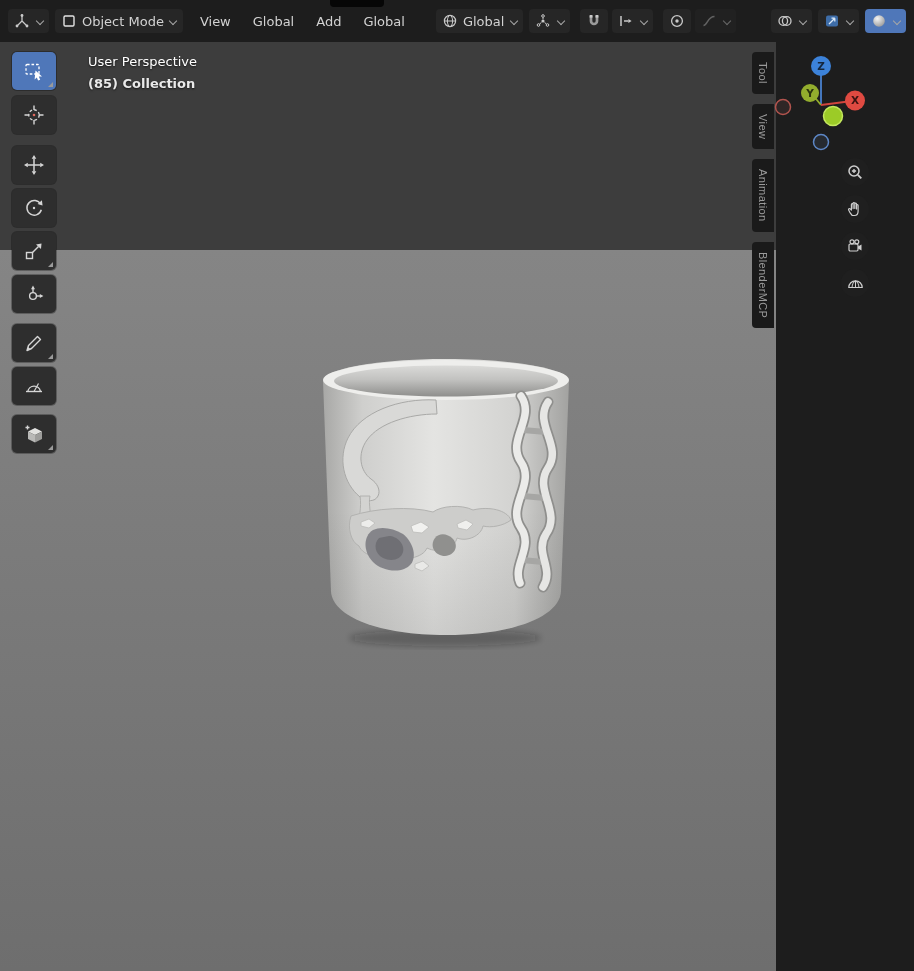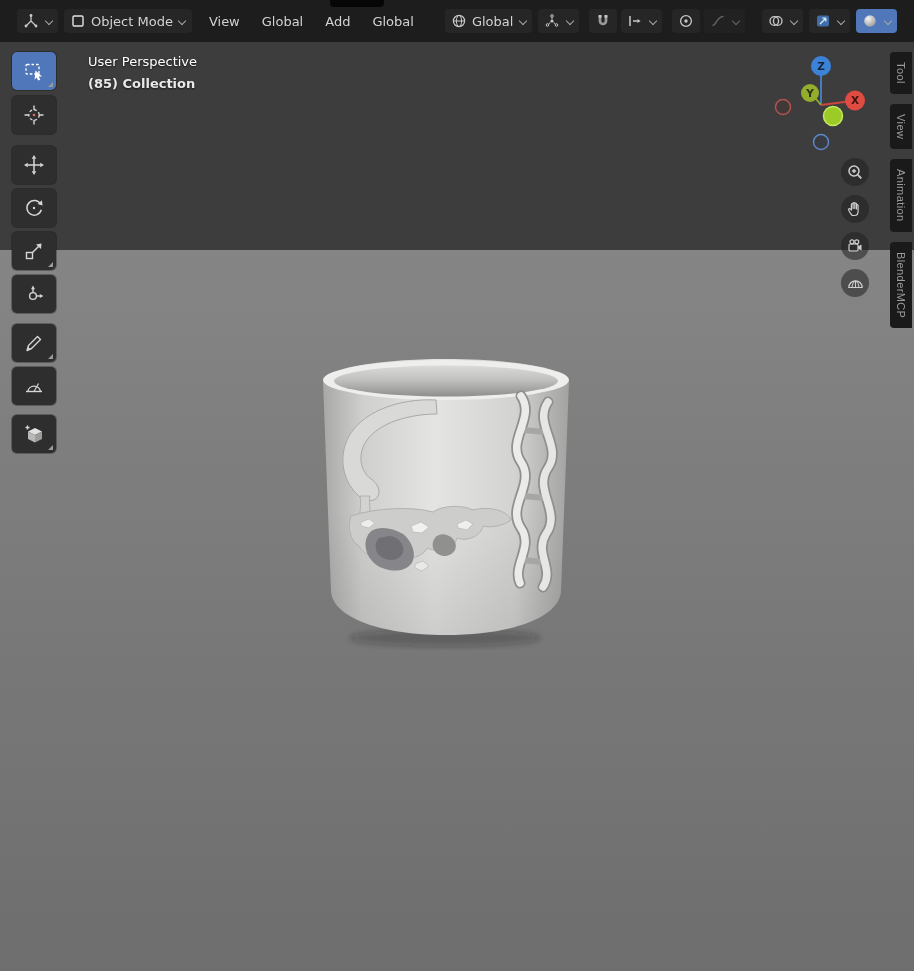--- a/index.html
+++ b/index.html
@@ -2,36 +2,36 @@
 <html><head>
 <meta charset="utf-8">
 <style>
   * { margin:0; padding:0; box-sizing:border-box; }
   html,body { width:914px; height:971px; overflow:hidden; background:#1d1d1d;
               font-family:"DejaVu Sans","Liberation Sans",sans-serif; }
   .app { position:relative; width:914px; height:971px; }
 
   
   .topbar { position:absolute; top:0; left:0; right:0; height:42px; background:#1d1d1d;
-            display:flex; align-items:center; padding:0 17px; color:#d2d2d2; font-size:13px; z-index:5; }
+            display:flex; align-items:center; padding:0 8px; color:#d2d2d2; font-size:13px; z-index:5; }
   .hbtn { display:flex; align-items:center; gap:5px; padding:4px 6px; border:0; background:transparent;
           color:#d2d2d2; font:inherit; border-radius:4px; white-space:nowrap; }
   .hbtn.drop { background:#262626; }
   .hbtn.menu { padding:4px 11px; }
   .hbtn.blue { background:#4f77b9; }
   .caret { width:8px; height:8px; position:relative; flex:0 0 auto; }
   .caret::before { content:""; position:absolute; left:1.5px; top:0.5px; width:5px; height:5px;
                    border-right:1.5px solid #a6a6a6; border-bottom:1.5px solid #a6a6a6; transform:rotate(45deg); }
   .menus { display:flex; margin:0 6px; }
   .ml14 { margin-left:14px;align-items:center; } .ml10 { margin-left:10px; } .ml6 { margin-left:6px; } .ml4 { margin-left:4px; }
   .rcluster { margin-left:auto; display:flex; gap:6px; align-items:center; }
   .dim { opacity:0.55; }
 
   
-  .viewport { position:absolute; top:42px; left:0; width:914px; height:929px;
+  .viewport { position:absolute; top:42px; left:0; width:776px; height:929px;
               background:linear-gradient(180deg,#3d3d3d 0px,#3d3d3d 208px,#858585 208px,#7b7b7b 55%,#6e6e6e 100%); }
   .vp-overlay { position:absolute; inset:0; pointer-events:none; }
   .vp-label1 { position:absolute; left:88px; top:12px; font-size:13px; font-weight:500; color:#ffffff;
                text-shadow:0 1px 2px rgba(0,0,0,.65); }
   .vp-label2 { position:absolute; left:88px; top:34px; font-size:13px; font-weight:700; color:#e9e9e9;
                text-shadow:0 1px 2px rgba(0,0,0,.65); }
 
   
   .toolbar { position:absolute; left:12px; top:10px; display:flex; flex-direction:column; }
   .tbtn { width:44px; height:38px; margin-top:5px; background:#2e2e2e; border:0; border-radius:5px;

